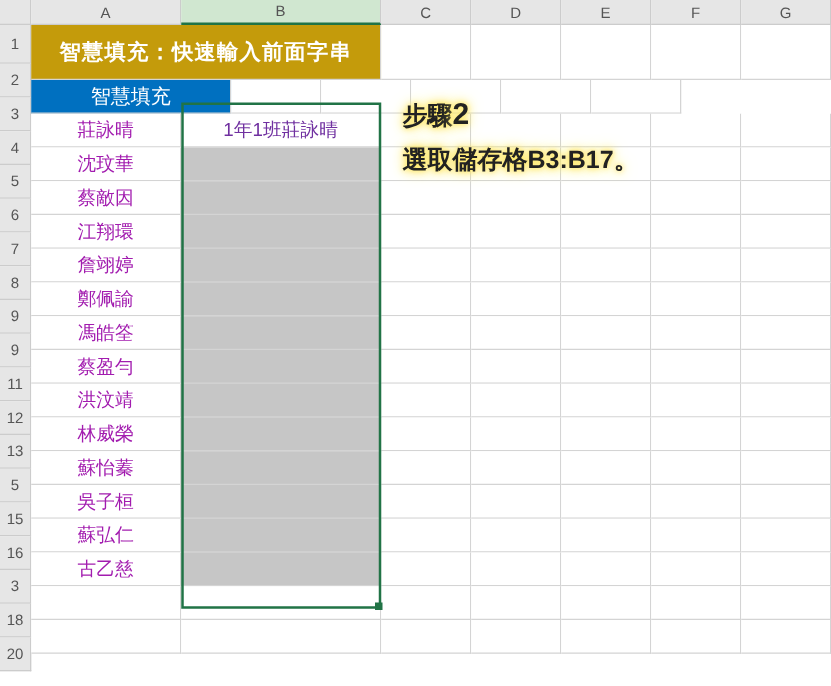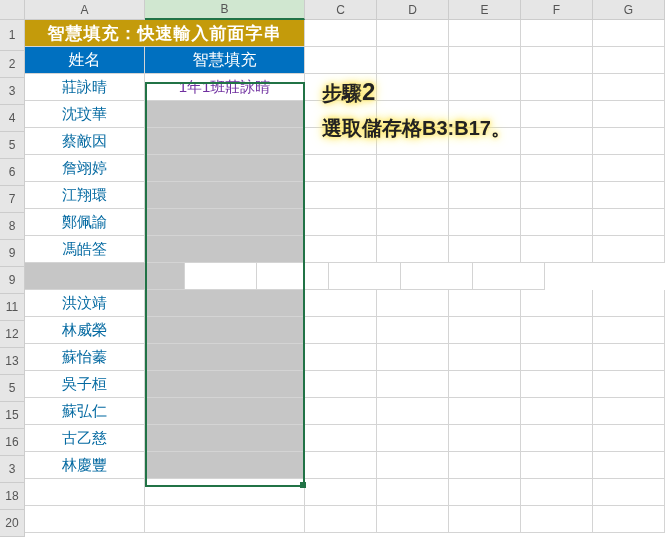--- a/index.html
+++ b/index.html
@@ -48,35 +48,35 @@
   .cell {
     height: 27px;
     border-right: 1px solid #d4d4d4;
     border-bottom: 1px solid #d4d4d4;
     display: flex; align-items: center; justify-content: center;
     background: #fff;
     font-size: 15px;
     overflow: hidden;
     white-space: nowrap;
   }
-  .row.tall .cell { height: 27px; }
+  .row.tall .cell { height: 44px; }
   .title-merged {
     width: 280px;
     background: #c49b0b;
     color: #fff;
     font-size: 17px;
     font-weight: bold;
     letter-spacing: 1px;
   }
   .hdr-cell {
     background: #0070c0;
     color: #fff;
     font-size: 16px;
   }
-  .name-cell { color: #0369a1; }
+  .name-cell { color: #a21caf; }
   .b3-cell { color: #7030a0; background: #fff; }
   .sel-cell { background: #c6c6c6; }
   .selection-border {
     position: absolute;
     border: 2px solid #217346;
     pointer-events: none;
     left: 120px;
     top: 82px;
     width: 160px;
     height: 405px;
@@ -140,21 +140,20 @@
     <div class="rows">
       <div class="row tall">
         <div class="cell title-merged">智慧填充：快速輸入前面字串</div>
         <div class="cell cC"></div>
         <div class="cell cD"></div>
         <div class="cell cE"></div>
         <div class="cell cF"></div>
         <div class="cell cG"></div>
       </div>
       <div class="row">
-        <div class="cell cA hdr-cell">姓名</div>
         <div class="cell cB hdr-cell">智慧填充</div>
         <div class="cell cC"></div>
         <div class="cell cD"></div>
         <div class="cell cE"></div>
         <div class="cell cF"></div>
         <div class="cell cG"></div>
       </div>
       <div class="row">
         <div class="cell cA name-cell">莊詠晴</div>
         <div class="cell cB b3-cell">1年1班莊詠晴</div>
@@ -176,56 +175,57 @@
       <div class="row">
           <div class="cell cA name-cell">蔡敵因</div>
           <div class="cell cB sel-cell"></div>
           <div class="cell cC"></div>
           <div class="cell cD"></div>
           <div class="cell cE"></div>
           <div class="cell cF"></div>
           <div class="cell cG"></div>
         </div>
       <div class="row">
+          <div class="cell cA name-cell">江翔環</div>
+          <div class="cell cB sel-cell"></div>
+          <div class="cell cC"></div>
+          <div class="cell cD"></div>
+          <div class="cell cE"></div>
+          <div class="cell cF"></div>
+          <div class="cell cG"></div>
+        </div>
+      <div class="row">
           <div class="cell cA name-cell">詹翊婷</div>
           <div class="cell cB sel-cell"></div>
           <div class="cell cC"></div>
           <div class="cell cD"></div>
           <div class="cell cE"></div>
           <div class="cell cF"></div>
           <div class="cell cG"></div>
         </div>
       <div class="row">
-          <div class="cell cA name-cell">江翔環</div>
-          <div class="cell cB sel-cell"></div>
-          <div class="cell cC"></div>
-          <div class="cell cD"></div>
-          <div class="cell cE"></div>
-          <div class="cell cF"></div>
-          <div class="cell cG"></div>
-        </div>
-      <div class="row">
           <div class="cell cA name-cell">鄭佩諭</div>
           <div class="cell cB sel-cell"></div>
           <div class="cell cC"></div>
           <div class="cell cD"></div>
           <div class="cell cE"></div>
           <div class="cell cF"></div>
           <div class="cell cG"></div>
         </div>
       <div class="row">
           <div class="cell cA name-cell">馮皓筌</div>
           <div class="cell cB sel-cell"></div>
           <div class="cell cC"></div>
           <div class="cell cD"></div>
           <div class="cell cE"></div>
           <div class="cell cF"></div>
           <div class="cell cG"></div>
         </div>
       <div class="row">
+          <div class="cell cA name-cell">蔡盈勻</div>
           <div class="cell cB sel-cell"></div>
           <div class="cell cC"></div>
           <div class="cell cD"></div>
           <div class="cell cE"></div>
           <div class="cell cF"></div>
           <div class="cell cG"></div>
         </div>
       <div class="row">
           <div class="cell cA name-cell">洪汶靖</div>
           <div class="cell cB sel-cell"></div>
@@ -266,29 +266,20 @@
           <div class="cell cA name-cell">蘇弘仁</div>
           <div class="cell cB sel-cell"></div>
           <div class="cell cC"></div>
           <div class="cell cD"></div>
           <div class="cell cE"></div>
           <div class="cell cF"></div>
           <div class="cell cG"></div>
         </div>
       <div class="row">
           <div class="cell cA name-cell">古乙慈</div>
-          <div class="cell cB sel-cell"></div>
-          <div class="cell cC"></div>
-          <div class="cell cD"></div>
-          <div class="cell cE"></div>
-          <div class="cell cF"></div>
-          <div class="cell cG"></div>
-        </div>
-      <div class="row">
-          <div class="cell cA name-cell">林慶豐</div>
           <div class="cell cB sel-cell"></div>
           <div class="cell cC"></div>
           <div class="cell cD"></div>
           <div class="cell cE"></div>
           <div class="cell cF"></div>
           <div class="cell cG"></div>
         </div>
       <div class="row">
           <div class="cell cA"></div>
           <div class="cell cB"></div>

